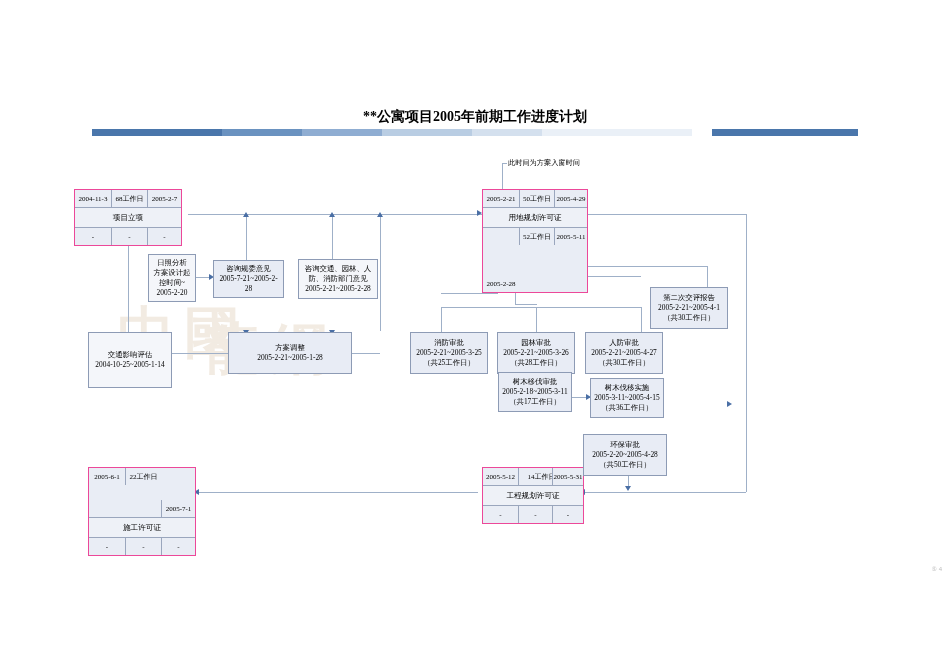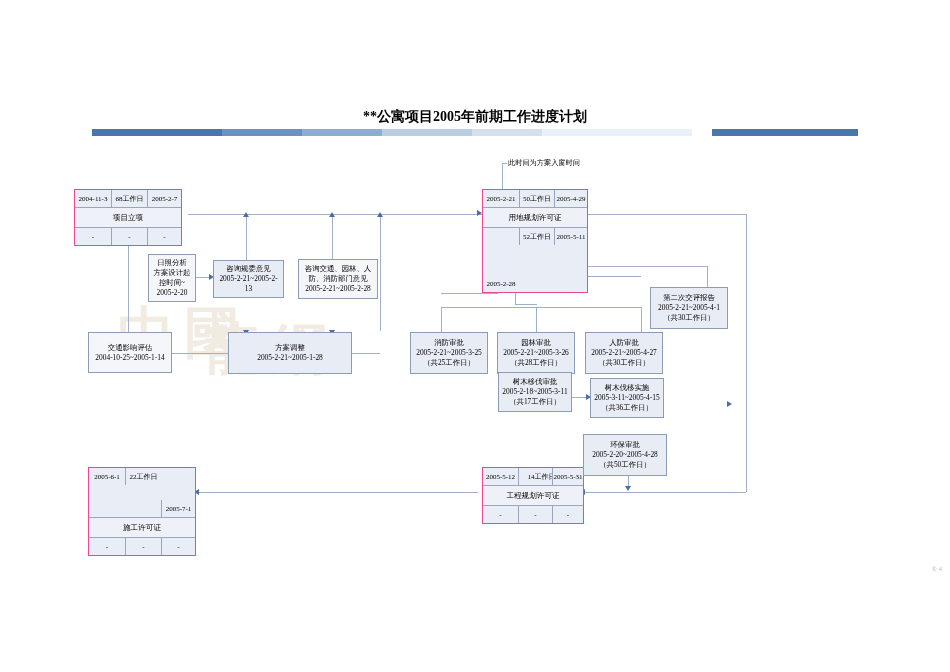--- a/index.html
+++ b/index.html
@@ -227,30 +227,30 @@
 
   <div class="node whitebg" style="left:148px;top:254px;width:48px;height:48px;">
     <span class="txt">日照分析
 方案设计起
 控时间~
 2005-2-20</span>
   </div>
 
   <div class="node" style="left:213px;top:260px;width:71px;height:38px;">
     <span class="txt">咨询规委意见
-2005-2-21~2005-2-13</span>
+2005-7-21~2005-2-28</span>
   </div>
 
   <div class="node whitebg" style="left:298px;top:259px;width:80px;height:40px;">
     <span class="txt">咨询交通、园林、人
 防、消防部门意见
 2005-2-21~2005-2-28</span>
   </div>
 
-  <div class="node whitebg" style="left:88px;top:332px;width:84px;height:41px;justify-content:center;">
+  <div class="node whitebg" style="left:88px;top:332px;width:84px;height:56px;justify-content:center;">
     <span class="txt">交通影响评估
 2004-10-25~2005-1-14</span>
   </div>
 
   <div class="node" style="left:228px;top:332px;width:124px;height:42px;">
     <span class="txt">方案调整
 2005-2-21~2005-1-28</span>
   </div>
 
   <div class="node" style="left:650px;top:287px;width:78px;height:42px;">

